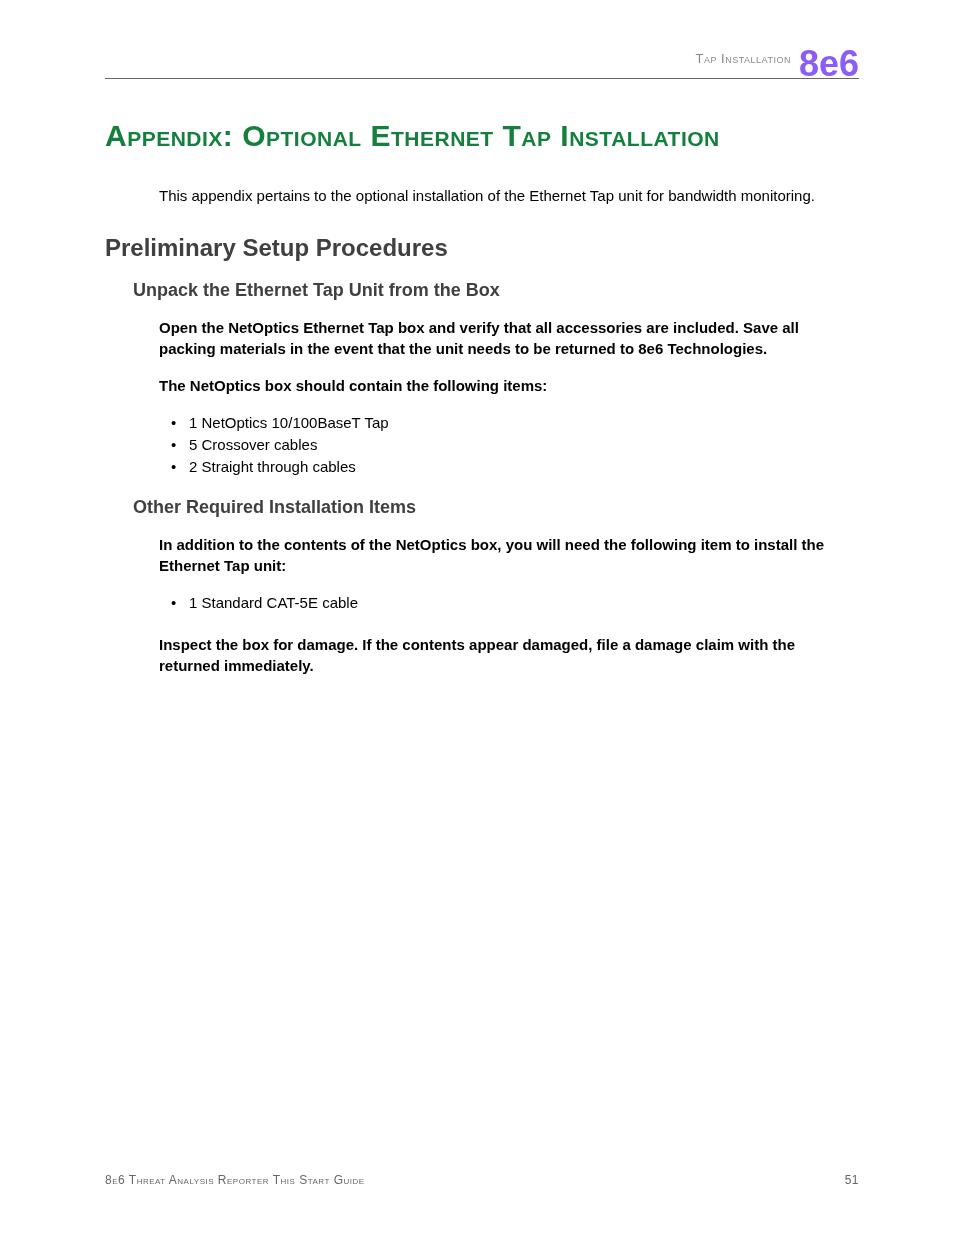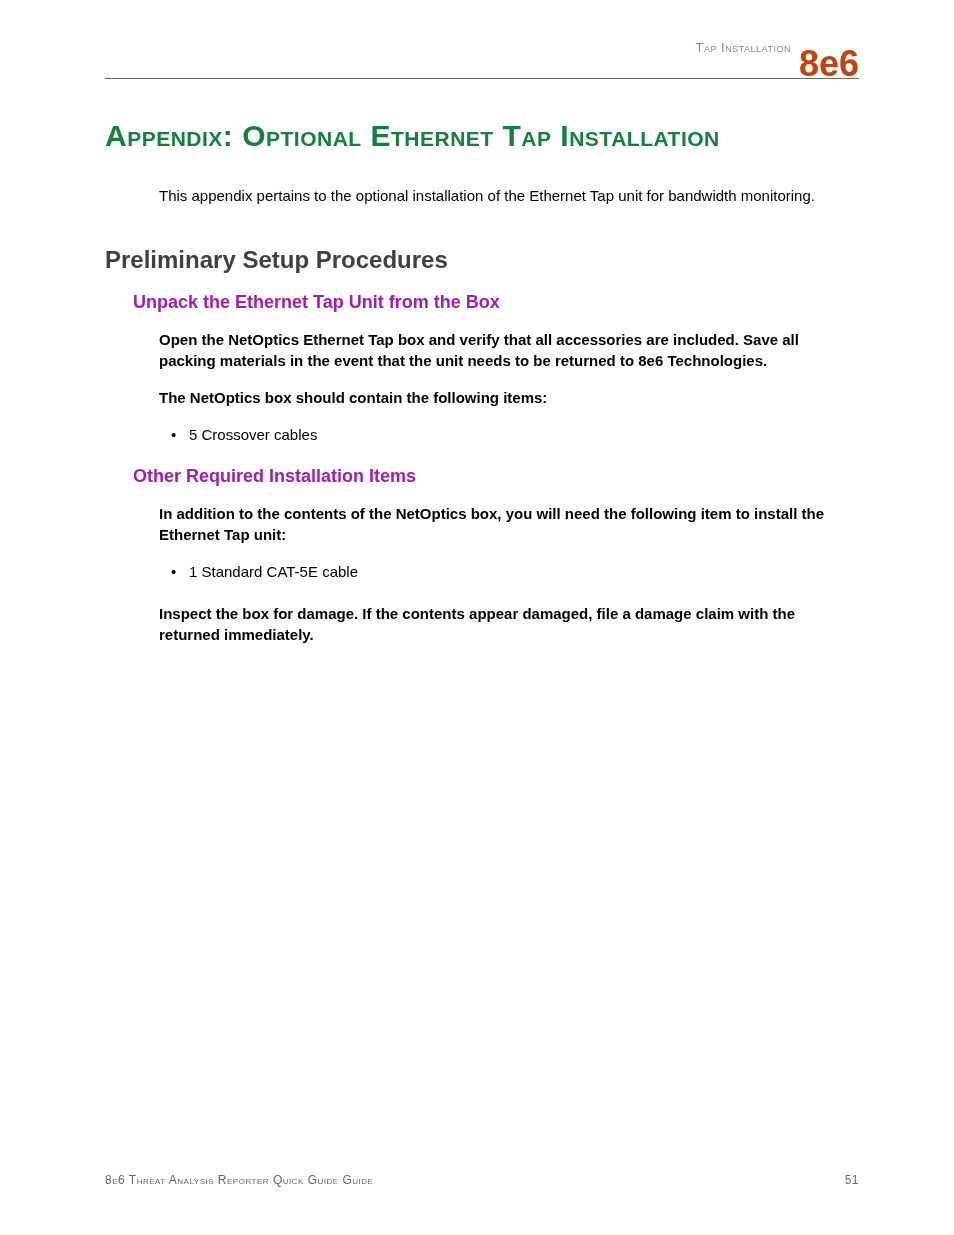--- a/index.html
+++ b/index.html
@@ -12,66 +12,66 @@
       width: 954px;
       height: 1235px;
       background: #fff;
       color: #000;
       position: relative;
       padding: 40px 95px 40px 105px;
     }
     .header {
       display: flex;
       justify-content: flex-end;
-      align-items: flex-start;
+      align-items: center;
       border-bottom: 1px solid #666;
       padding-bottom: 2px;
       margin-bottom: 40px;
     }
     .header-label {
       font-size: 13px;
       color: #888;
       font-variant: small-caps;
       letter-spacing: 0.5px;
       margin-right: 8px;
     }
     .logo {
       font-size: 36px;
       font-weight: bold;
-      color: #c2410c;
+      color: #8b5cf6;
       font-family: Arial, sans-serif;
       line-height: 1;
       position: relative;
       top: 6px;
     }
     h1 {
       font-size: 30px;
       font-weight: bold;
       font-variant: small-caps;
       letter-spacing: 0.5px;
       color: #15803d;
       margin-bottom: 32px;
       margin-left: 0;
     }
     .intro {
       font-size: 15px;
       line-height: 1.4;
       margin-left: 54px;
-      margin-bottom: 40px;
+      margin-bottom: 28px;
     }
     h2 {
       font-size: 24px;
       font-weight: bold;
       color: #404040;
       margin-bottom: 18px;
     }
     h3 {
       font-size: 18px;
       font-weight: bold;
-      color: #a21caf;
+      color: #404040;
       margin-left: 28px;
       margin-bottom: 16px;
       margin-top: 8px;
     }
     .body-text {
       font-size: 15px;
       line-height: 1.4;
       margin-left: 54px;
       margin-bottom: 16px;
       font-weight: bold;
@@ -119,29 +119,31 @@
 <p class="intro">This appendix pertains to the optional installation of the Ethernet Tap unit for bandwidth monitoring.</p>
 
 <h2>Preliminary Setup Procedures</h2>
 
 <h3>Unpack the Ethernet Tap Unit from the Box</h3>
 
 <p class="body-text">Open the NetOptics Ethernet Tap box and verify that all accessories are included. Save all packing materials in the event that the unit needs to be returned to 8e6 Technologies.</p>
 <p class="body-text">The NetOptics box should contain the following items:</p>
 
 <ul>
+  <li>1 NetOptics 10/100BaseT Tap</li>
   <li>5 Crossover cables</li>
+  <li>2 Straight through cables</li>
 </ul>
 
 <h3>Other Required Installation Items</h3>
 
 <p class="body-text">In addition to the contents of the NetOptics box, you will need the following item to install the Ethernet Tap unit:</p>
 
 <ul>
   <li>1 Standard CAT-5E cable</li>
 </ul>
 
 <p class="body-text">Inspect the box for damage. If the contents appear damaged, file a damage claim with the returned immediately.</p>
 
 <div class="footer">
-  <span>8e6 Threat Analysis Reporter Quick Guide Guide</span>
+  <span>8e6 Threat Analysis Reporter This Start Guide</span>
   <span>51</span>
 </div>
 
 </body></html>

